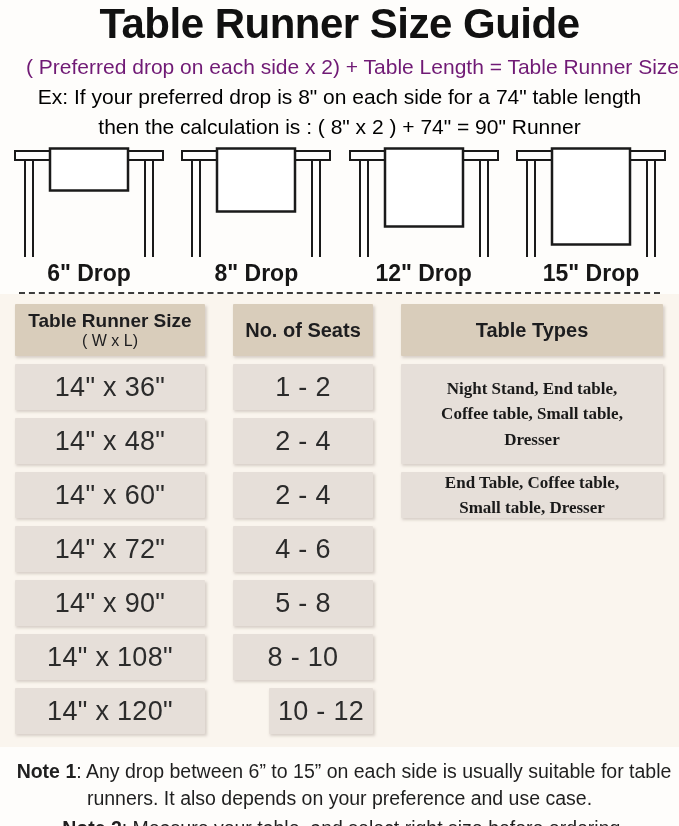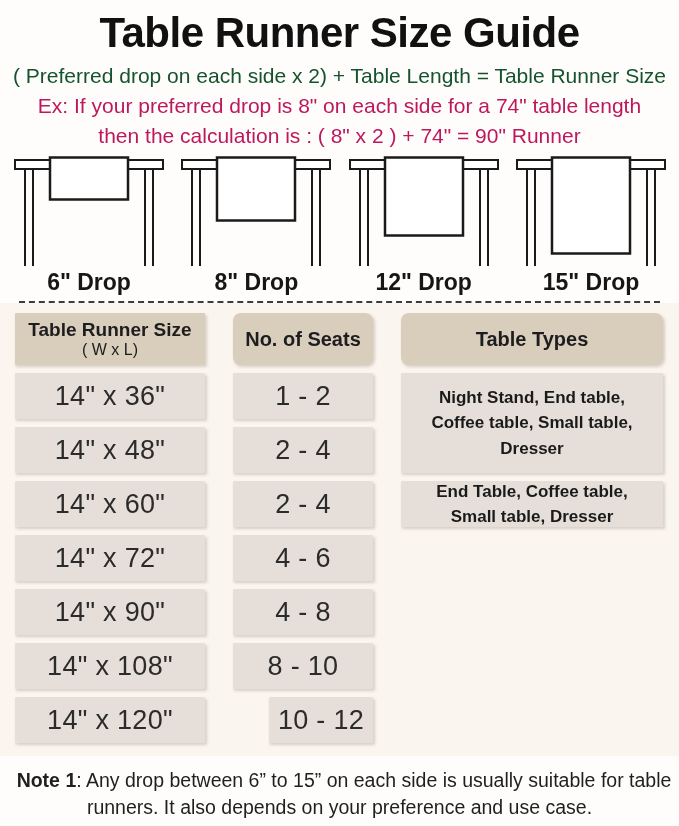--- a/index.html
+++ b/index.html
@@ -13,27 +13,27 @@
   html,body{margin:0;padding:0;background:#ffffff;}
   .page{
     width:679px;height:826px;overflow:hidden;
     background:var(--page-bg);
     color:var(--ink);
     font-family:"Liberation Sans",sans-serif;
   }
   
   .page-title{
     text-align:center;font-size:42px;font-weight:bold;
-    letter-spacing:-0.5px;padding-top:10px;line-height:1.1;color:#111;
+    letter-spacing:-0.5px;padding-top:1px;line-height:1.1;color:#111;
   }
   .formula-line{
-    text-align:center;font-size:21px;margin-top:8px;color:#14532d;
+    text-align:right;font-size:21px;margin-top:8px;color:#701a75;
   }
   .example-line{
-    text-align:center;font-size:21px;margin-top:6px;color:#be185d;
+    text-align:center;font-size:21px;margin-top:6px;color:#000000;
   }
   
   .illustrations-row{
     display:flex;justify-content:space-between;
     padding:8px 12px 0 13px;
   }
   .ill{display:flex;flex-direction:column;align-items:center;width:152px;}
   .ill svg{display:block;}
   .drop-label{
     font-size:23px;font-weight:bold;margin-top:3px;color:#161616;
@@ -55,26 +55,26 @@
   }
   .cell{
     display:flex;flex-direction:column;align-items:center;justify-content:center;
     text-align:center;background:var(--cell-bg);
     border-radius:1px;
     box-shadow:1.5px 2px 3px rgba(125,112,100,0.28);
   }
   .head{background:var(--header-bg);font-weight:bold;}
   .head-line1{font-size:19px;font-weight:bold;line-height:1.15;}
   .head-line2{font-size:16px;font-weight:normal;line-height:1.15;}
-  .head-single{font-size:20px;font-weight:bold;border-radius:8px;}
+  .head-single{font-size:20px;font-weight:bold;}
   .size-cell,.seats-cell{
     font-size:27px;font-weight:normal;color:#2b2b2b;letter-spacing:0.3px;
   }
   .type-cell{
-    font-size:17px;font-weight:bold;line-height:1.5;padding:6px 24px;color:#1a1a1a;
+    font-size:17px;font-weight:bold;line-height:1.5;padding:6px 24px;color:#1a1a1a;font-family:Liberation Serif, serif;
   }
   
   .notes{
     text-align:center;font-size:19.5px;line-height:1.35;
     padding:11px 3px 0 3px;color:#1f1f1f;
   }
   .note{margin:0 0 4px 0;}
   .note-label{font-weight:bold;margin-left:9px;}
 </style>
 </head>
@@ -150,21 +150,21 @@
 
     <div class="cell size-cell" style="grid-area: 2 / 1;">14" x 36"</div>
         <div class="cell seats-cell" style="grid-area: 2 / 2;">1 - 2</div>
         <div class="cell size-cell" style="grid-area: 3 / 1;">14" x 48"</div>
         <div class="cell seats-cell" style="grid-area: 3 / 2;">2 - 4</div>
         <div class="cell size-cell" style="grid-area: 4 / 1;">14" x 60"</div>
         <div class="cell seats-cell" style="grid-area: 4 / 2;">2 - 4</div>
         <div class="cell size-cell" style="grid-area: 5 / 1;">14" x 72"</div>
         <div class="cell seats-cell" style="grid-area: 5 / 2;">4 - 6</div>
         <div class="cell size-cell" style="grid-area: 6 / 1;">14" x 90"</div>
-        <div class="cell seats-cell" style="grid-area: 6 / 2;">4 - 8</div>
+        <div class="cell seats-cell" style="grid-area: 6 / 2;">5 - 8</div>
         <div class="cell size-cell" style="grid-area: 7 / 1;">14" x 108"</div>
         <div class="cell seats-cell" style="grid-area: 7 / 2;">8 - 10</div>
         <div class="cell size-cell" style="grid-area: 8 / 1;">14" x 120"</div>
         <div class="cell seats-cell" style="grid-area: 8 / 2; margin-left: 36px;">10 - 12</div>
         <div class="cell type-cell" style="grid-area: 2 / 3 / span 2;">Night Stand, End table, Coffee table, Small table, Dresser</div>
         <div class="cell type-cell" style="grid-area: 4 / 3;">End Table, Coffee table, Small table, Dresser</div>
       </div>
   </div>
 
   <div class="notes">

